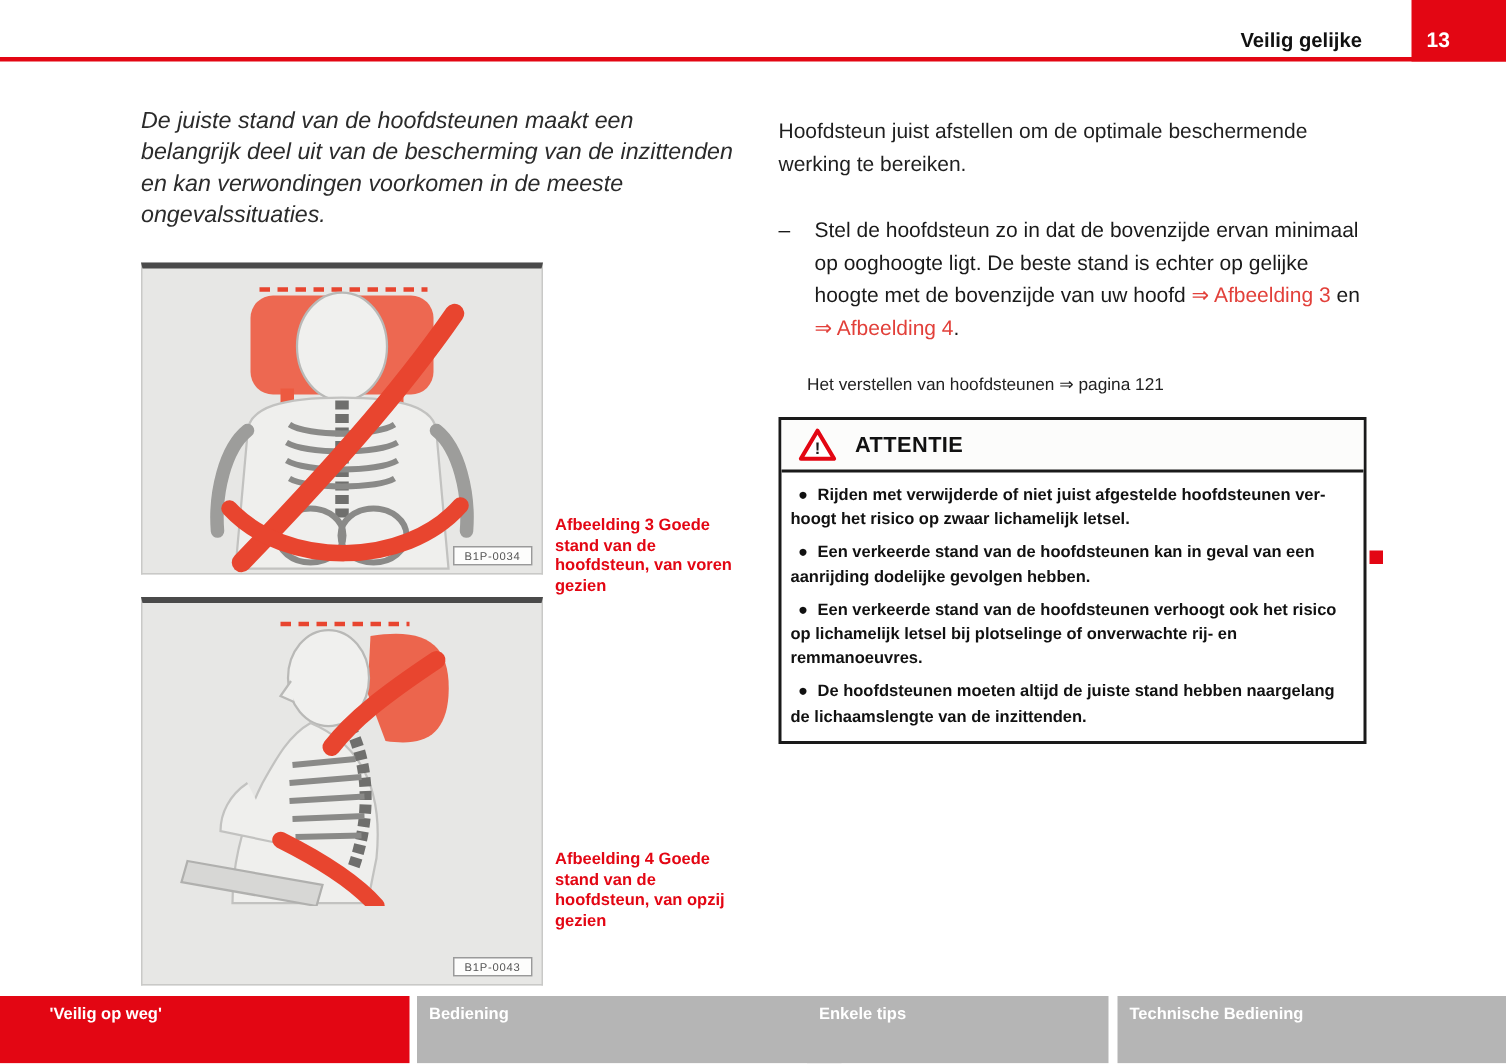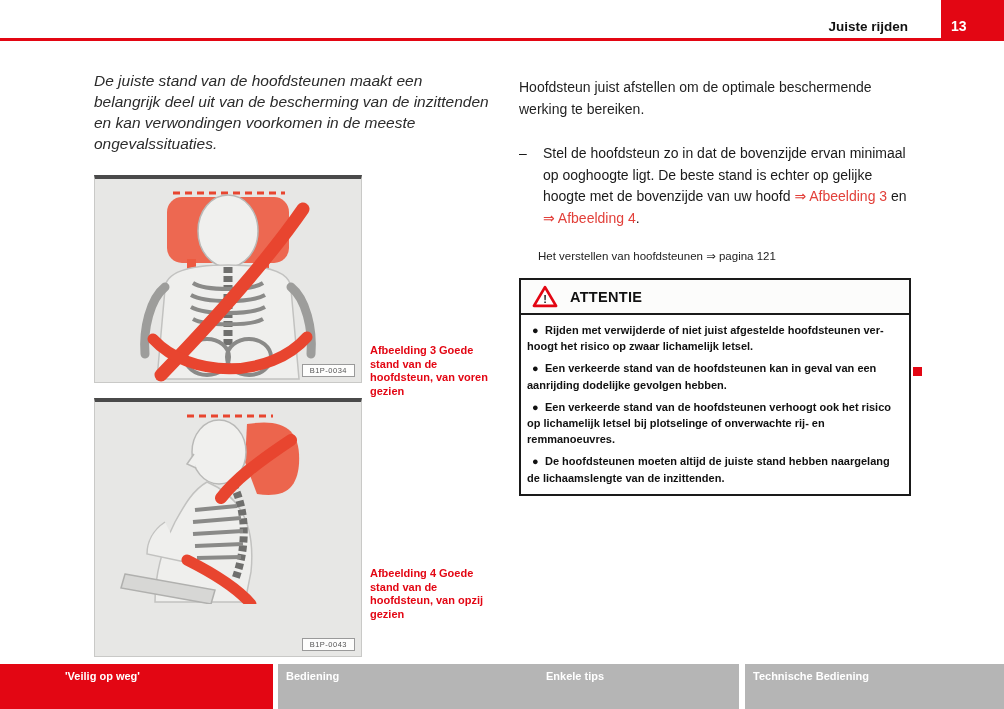--- a/index.html
+++ b/index.html
@@ -73,31 +73,31 @@
     position:absolute; left:913px; top:367px; width:9px; height:9px; background:#e30613;
   }
 
   
   .footer-tab {
     position:absolute; top:664px; height:45px; background:#b5b5b5;
     color:#fff; font-size:11px; font-weight:bold; padding-top:6px; padding-left:8px;
     cursor:pointer;
   }
   .tab-active { background:#e30613; }
-  .tab1 { left:0;  width:273px; padding-left:65px; }
+  .tab1 { left:0;  width:273px; padding-left:33px; }
   .tab2 { left:278px; width:283px; }
   .tab3 { left:538px; width:201px; }
   .tab4 { left:745px; width:259px; }
 </style>
 </head>
 <body>
 
 <div class="page">
 
-  <div class="hdr-title">Juiste rijden</div>
+  <div class="hdr-title">Veilig gelijke</div>
   <div class="hdr-pagebox">
     <span>13</span>
   </div>
   <div class="hdr-rule"></div>
 
   <div class="col-left">
     <div class="lc-intro">De juiste stand van de hoofdsteunen maakt een belangrijk deel uit van de bescherming van de inzittenden en kan ver­wondingen voorkomen in de meeste ongevalssituaties.</div>
 
     <div class="figure-frame fig1">
       <svg width="266" height="203" viewBox="0 0 266 203">

